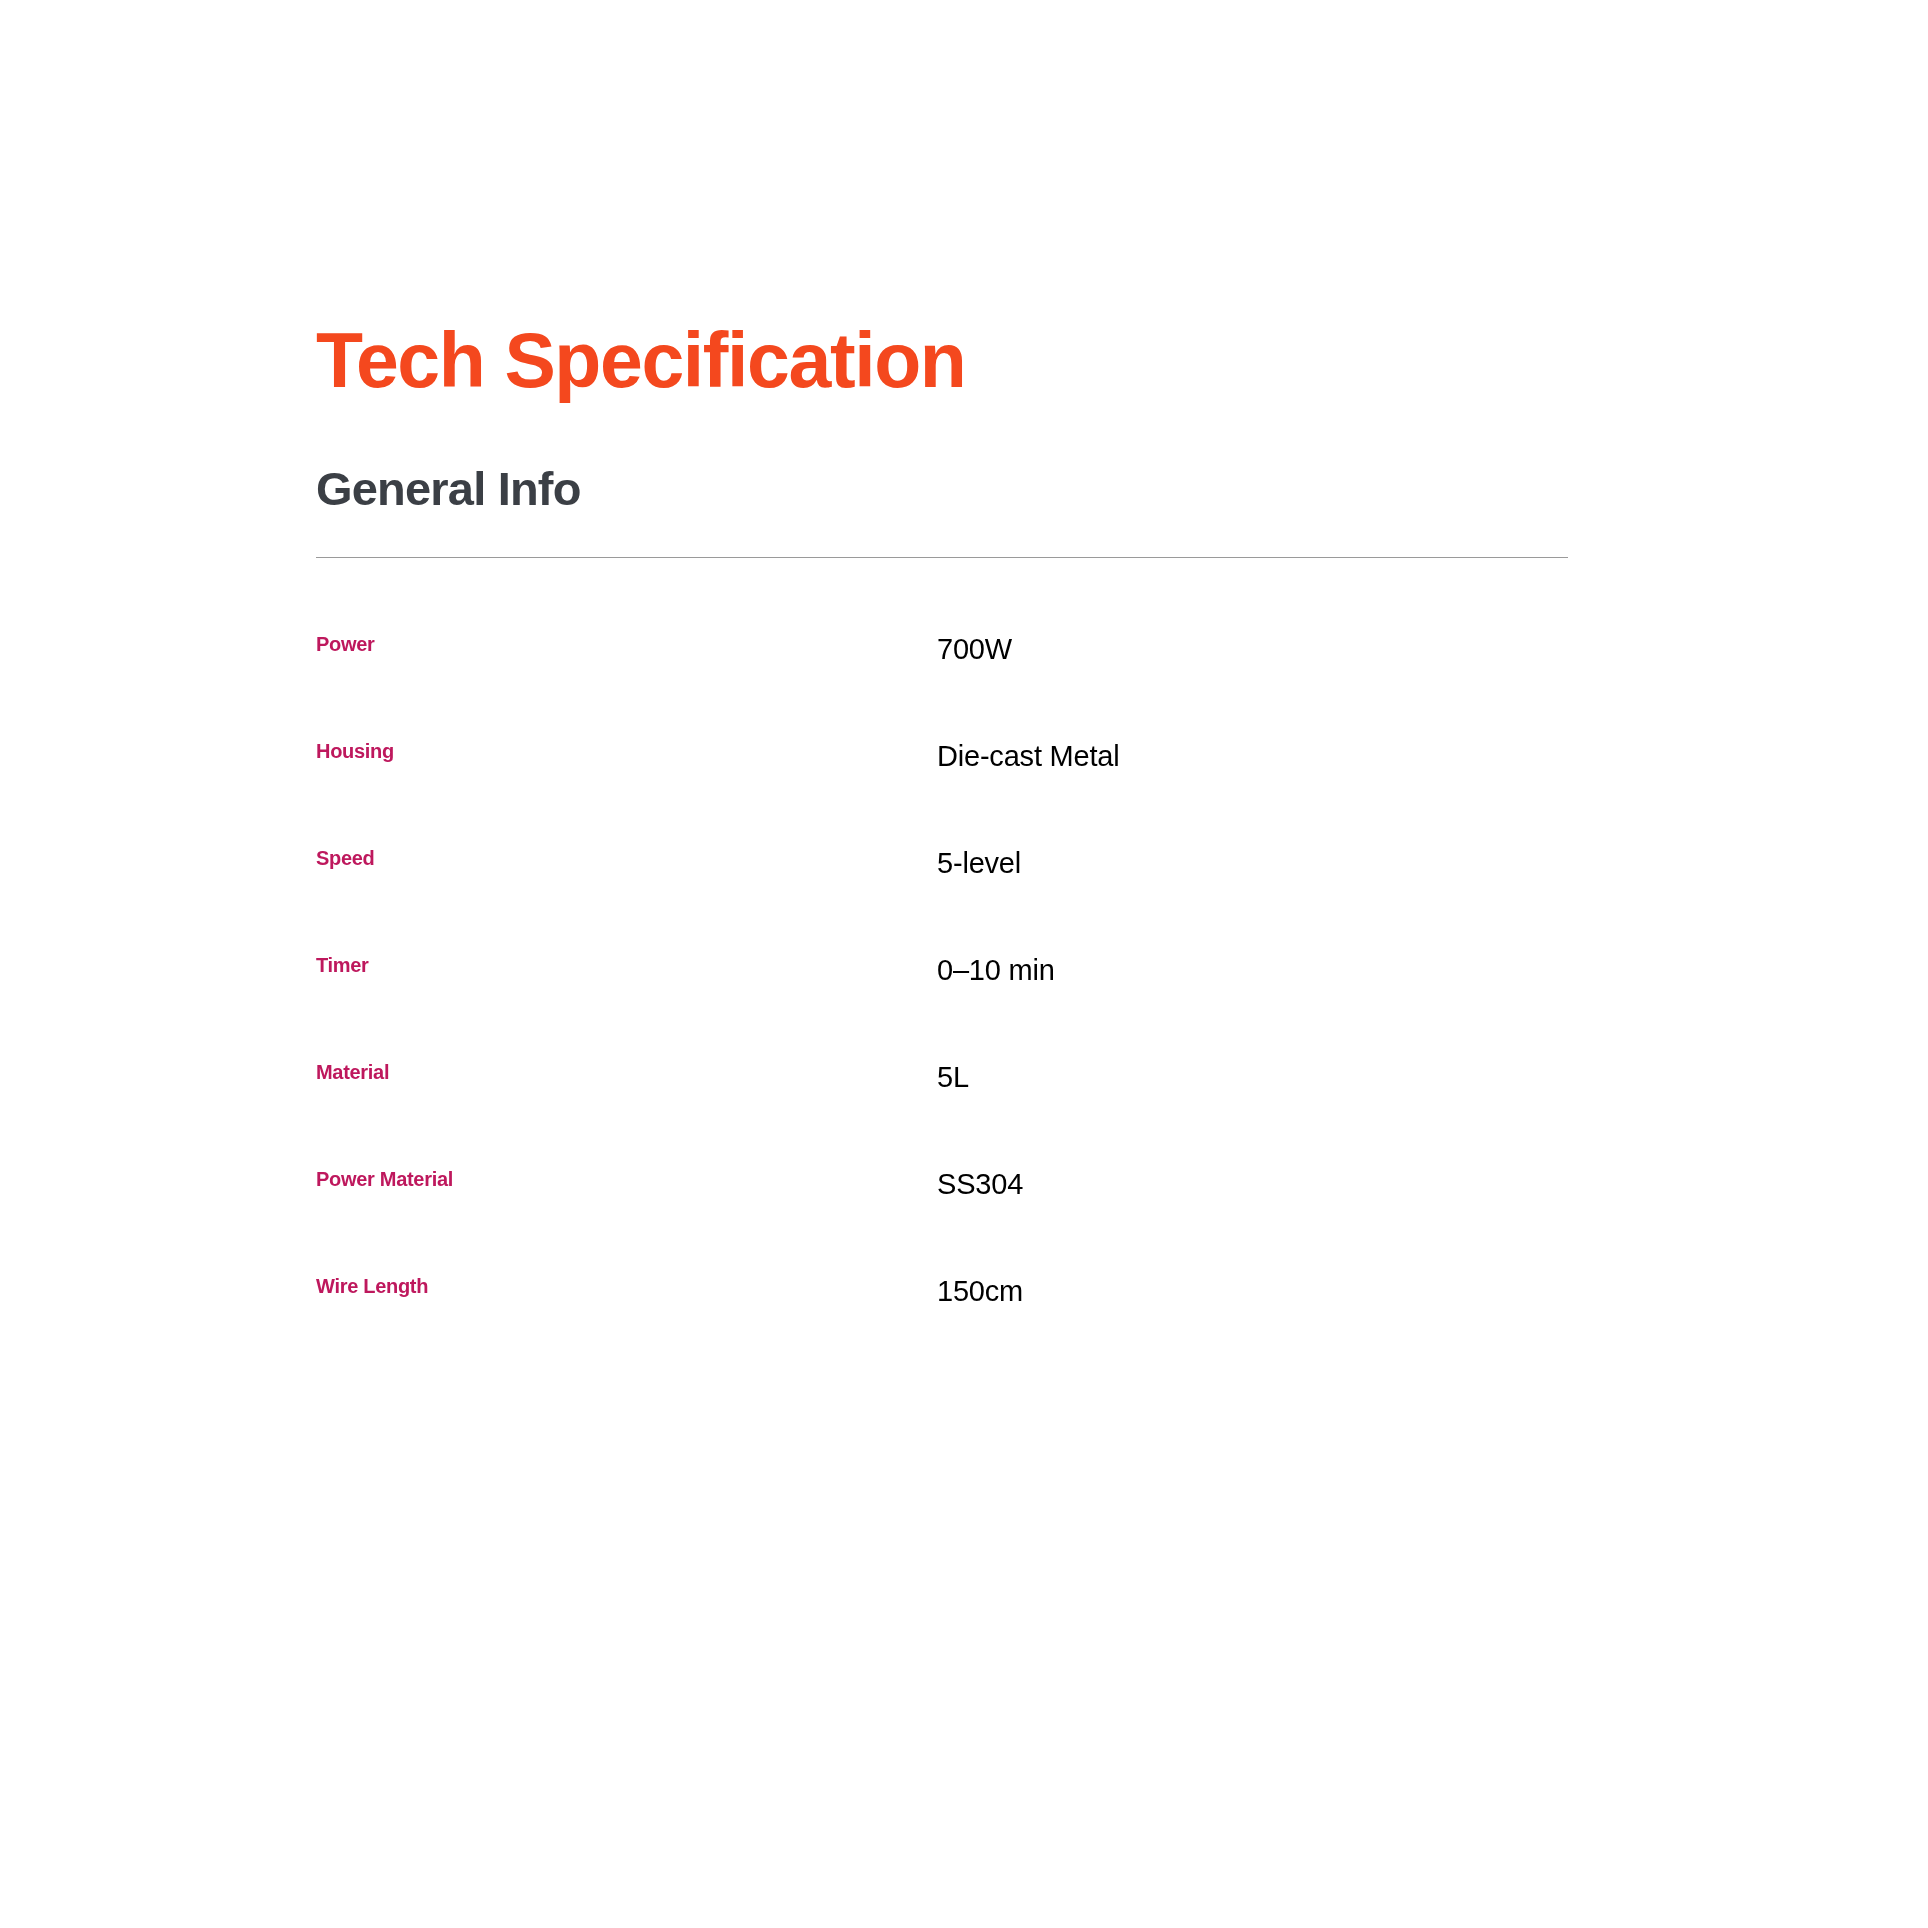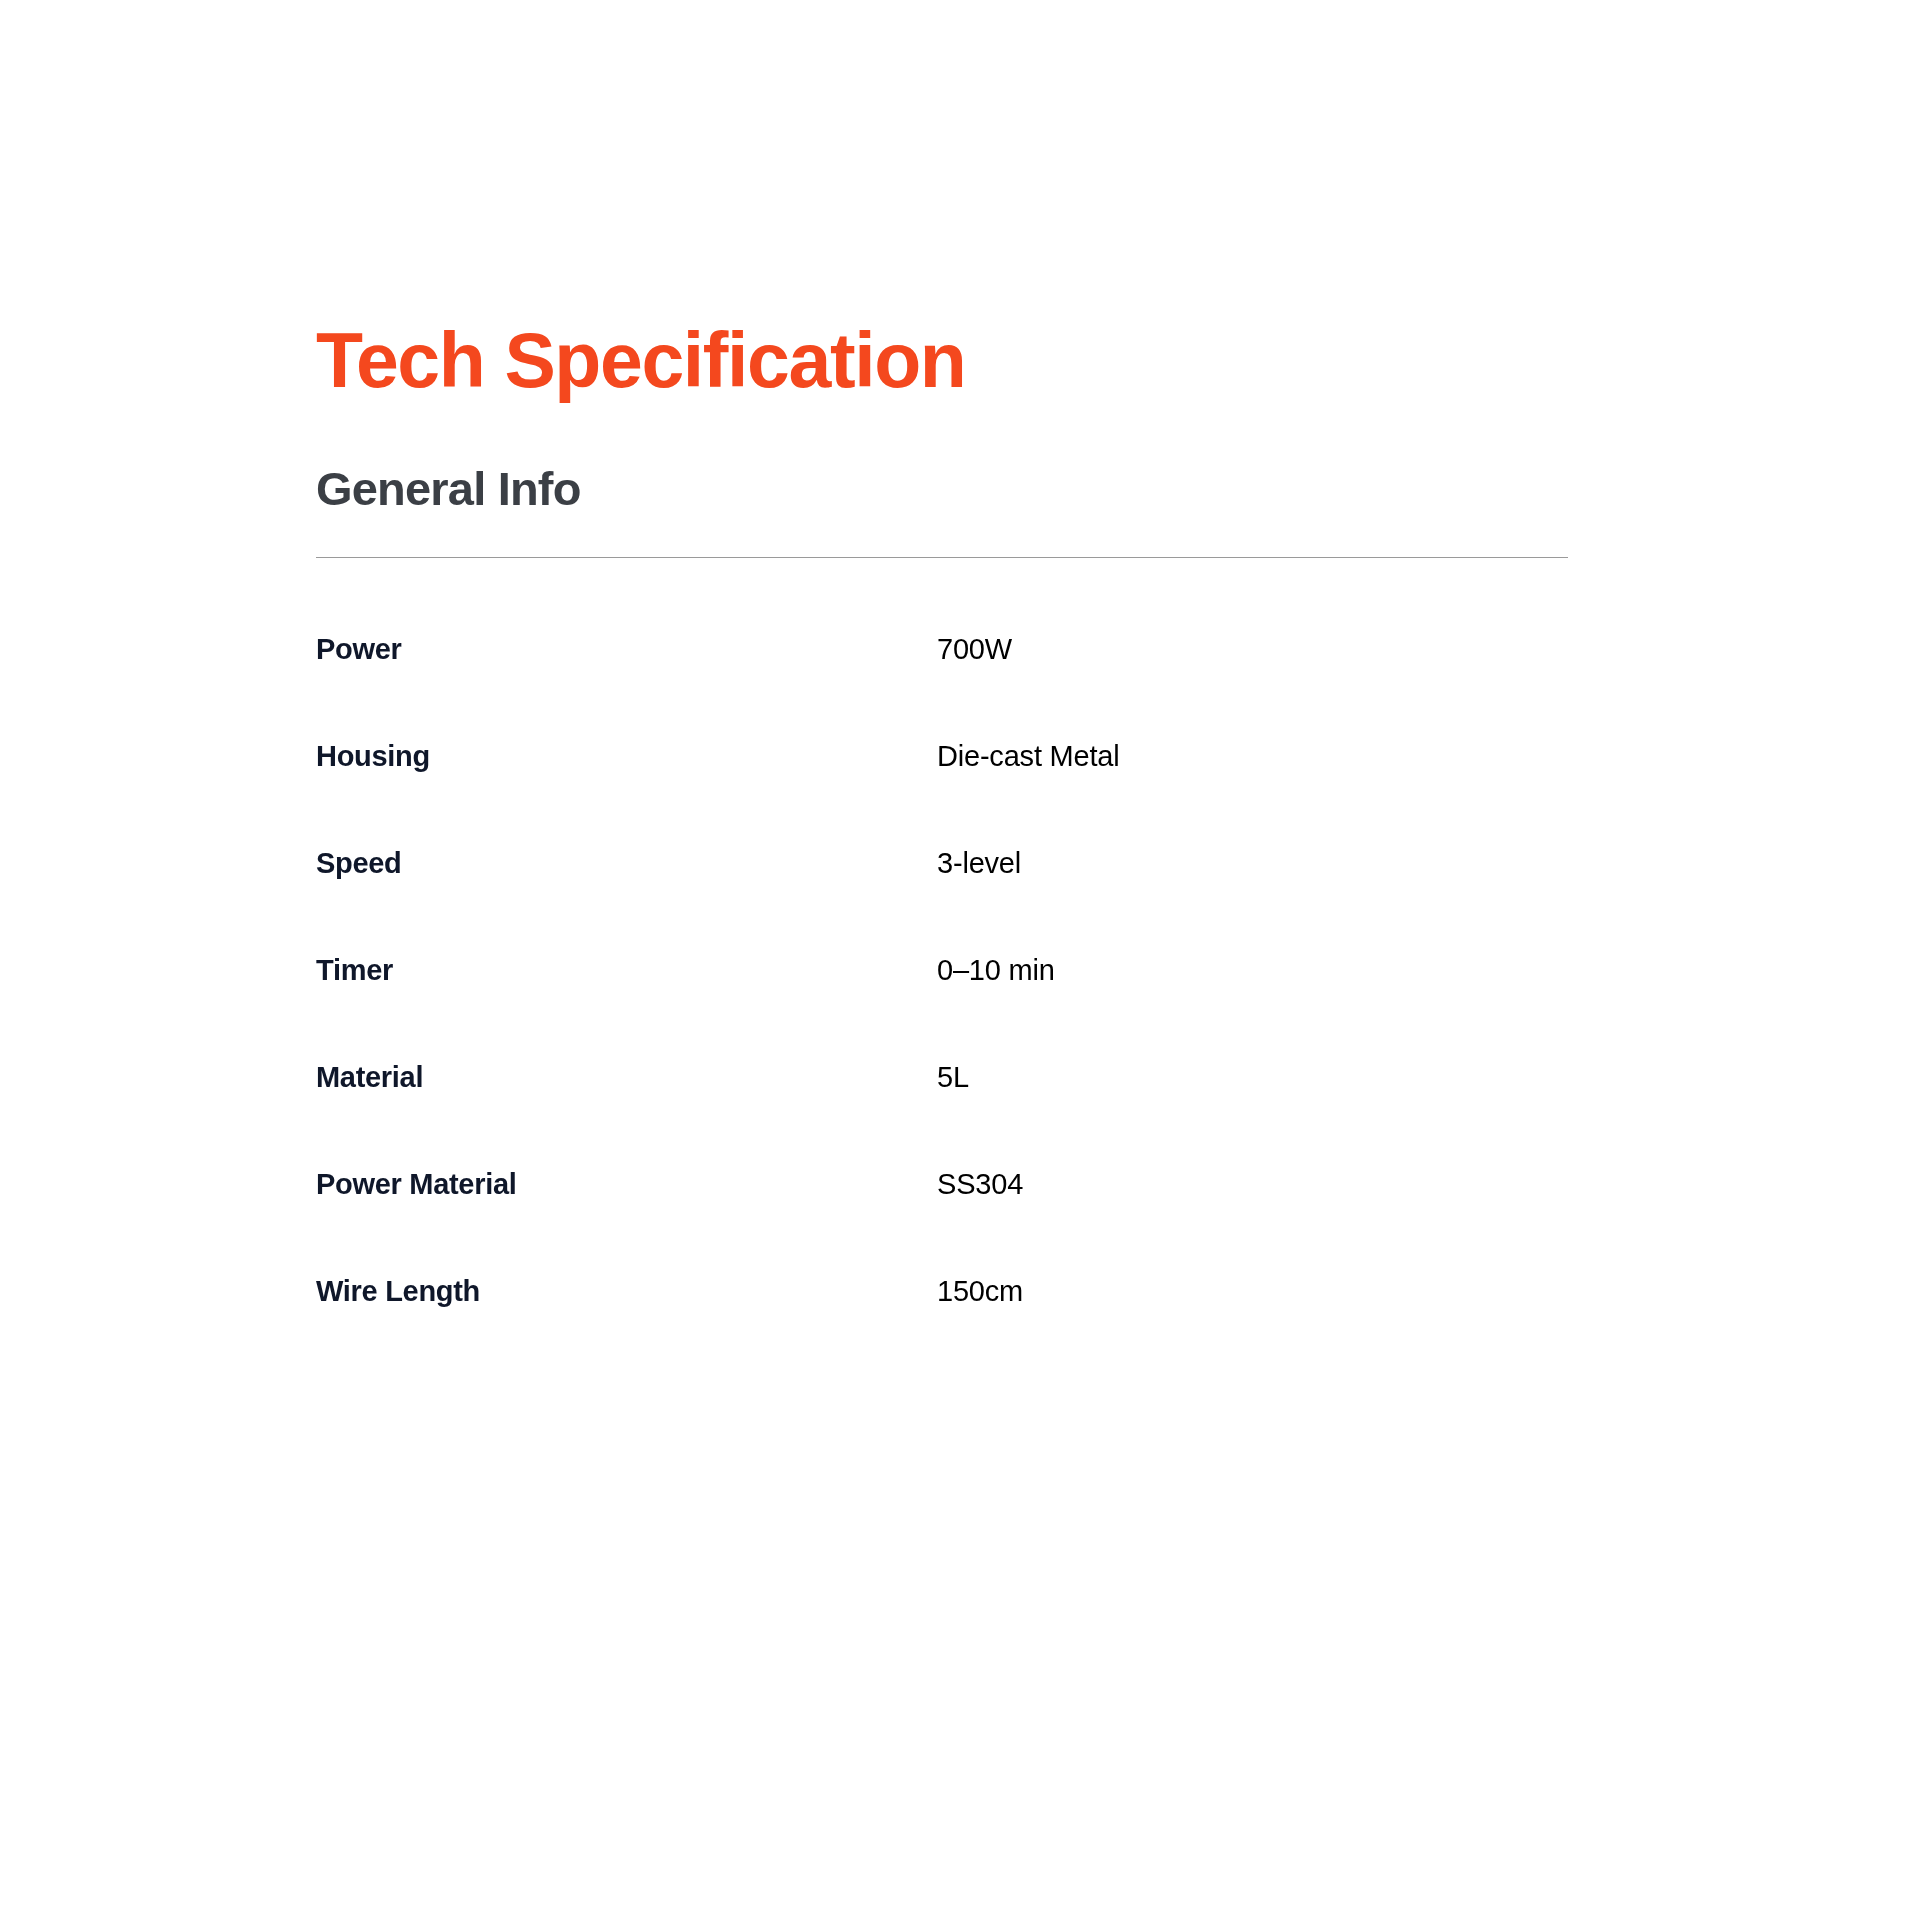--- a/index.html
+++ b/index.html
@@ -56,23 +56,23 @@
   }
   .spec-table tr {
     height: 107px;
   }
   .spec-table td {
     vertical-align: top;
     padding: 0;
   }
   .spec-label {
     width: 621px;
-    font-size: 29px;
+    font-size: 20px;
     font-weight: 700;
-    color: #0f172a;
+    color: #be185d;
     letter-spacing: -0.3px;
   }
   .spec-value {
     font-size: 29px;
     font-weight: 400;
     color: #000000;
     letter-spacing: -0.2px;
   }
 </style>
 </head>
@@ -93,21 +93,21 @@
           <tr>
             <td class="spec-label">Power</td>
             <td class="spec-value">700W</td>
           </tr>
           <tr>
             <td class="spec-label">Housing</td>
             <td class="spec-value">Die-cast Metal</td>
           </tr>
           <tr>
             <td class="spec-label">Speed</td>
-            <td class="spec-value">3-level</td>
+            <td class="spec-value">5-level</td>
           </tr>
           <tr>
             <td class="spec-label">Timer</td>
             <td class="spec-value">0–10 min</td>
           </tr>
           <tr>
             <td class="spec-label">Material</td>
             <td class="spec-value">5L</td>
           </tr>
           <tr>

